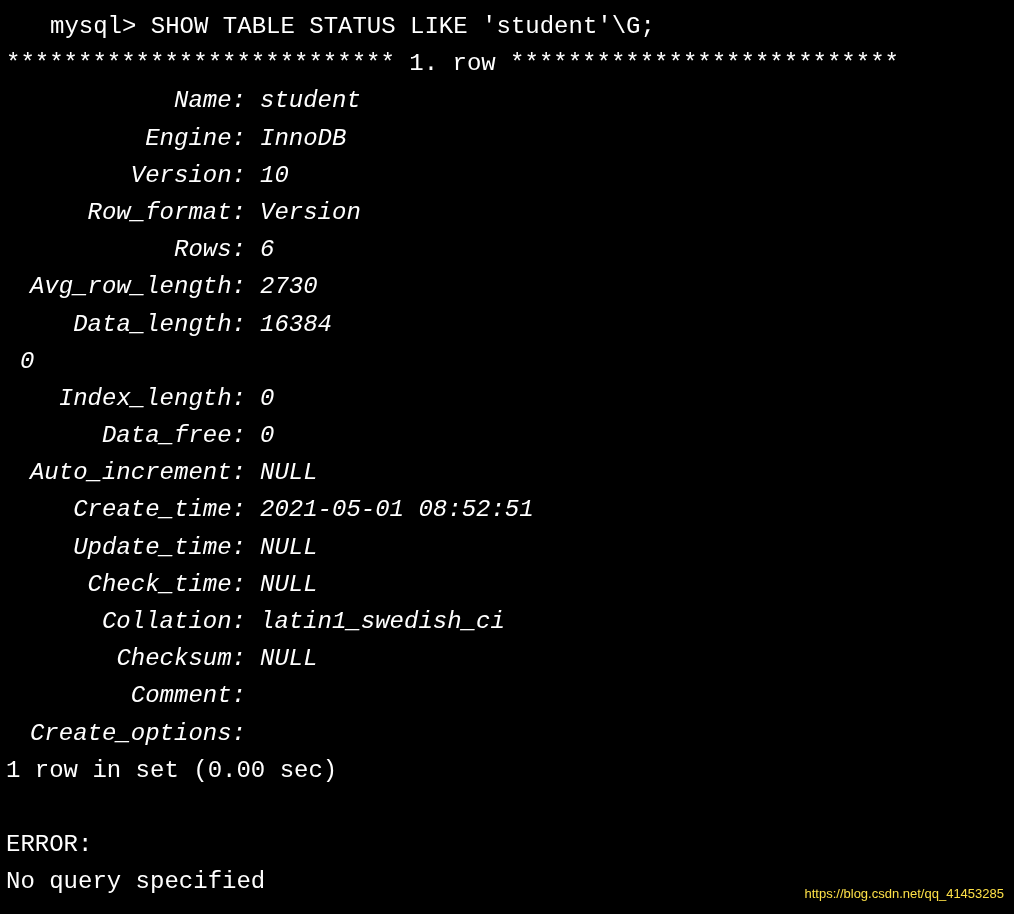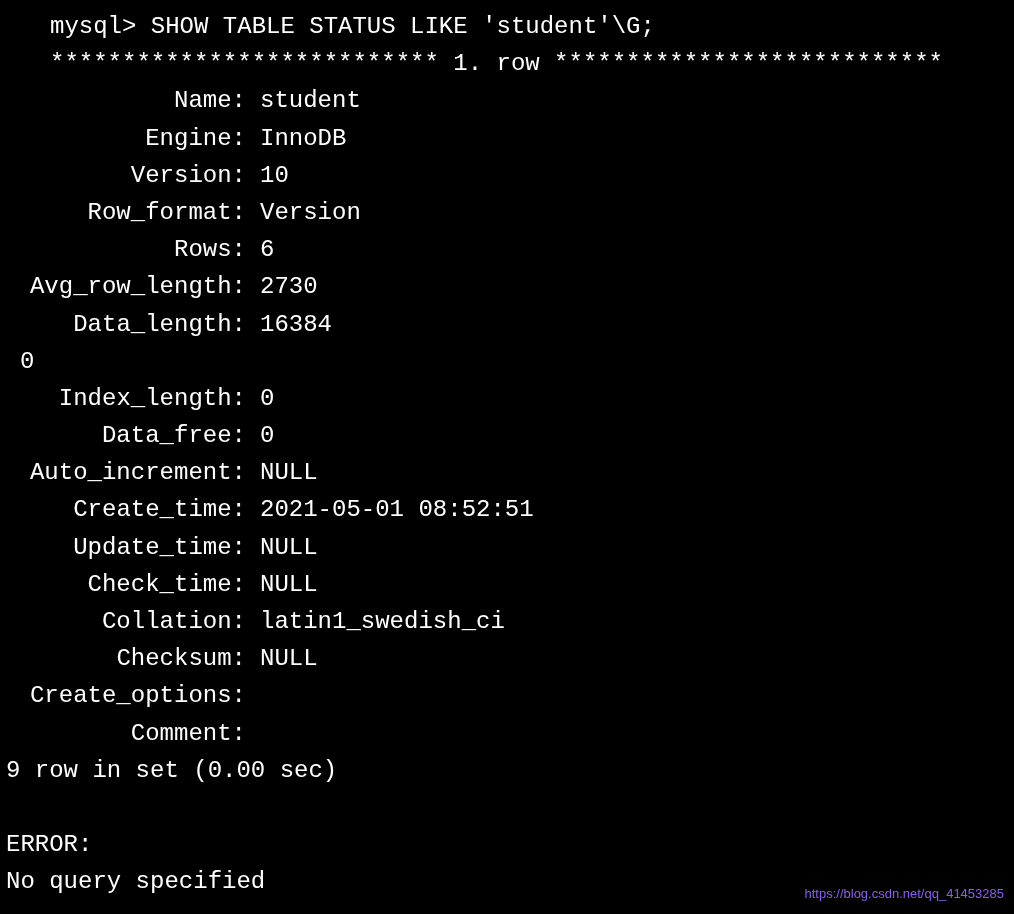--- a/index.html
+++ b/index.html
@@ -18,24 +18,24 @@
       height: 914px;
       position: relative;
       overflow: hidden;
     }
     .prompt-line {
       white-space: pre;
       margin-left: 44px;
     }
     .row-header {
       white-space: pre;
-      margin-left: 44px;
     }
     .field-row {
       display: flex;
+      font-style: italic;
     }
     .field-label {
       width: 240px;
       text-align: right;
       white-space: pre;
     }
     .field-value {
       padding-left: 14px;
       white-space: pre;
       text-align: center;
@@ -47,21 +47,21 @@
       height: 1.55em;
     }
     .error-line {
       white-space: pre;
     }
     .watermark {
       position: absolute;
       bottom: 10px;
       right: 10px;
       font-size: 13px;
-      color: #8b5cf6;
+      color: #fde047;
       font-family: Arial, sans-serif;
     }
   </style>
 </head>
 <body>
 
 <div class="prompt-line">mysql&gt; SHOW TABLE STATUS LIKE 'student'\G;</div>
 <div class="row-header">*************************** 1. row ***************************</div>
 
 <div>
@@ -122,27 +122,27 @@
   </div>
   <div class="field-row">
     <span class="field-label">Collation:</span>
     <span class="field-value">latin1_swedish_ci</span>
   </div>
   <div class="field-row">
     <span class="field-label">Checksum:</span>
     <span class="field-value">NULL</span>
   </div>
   <div class="field-row">
-    <span class="field-label">Create_options:</span>
+    <span class="field-label">Comment:</span>
     <span class="field-value"></span>
   </div>
   <div class="field-row">
-    <span class="field-label">Comment:</span>
+    <span class="field-label">Create_options:</span>
     <span class="field-value"></span>
   </div>
 </div>
 
-<div class="summary-line">9 row in set (0.00 sec)</div>
+<div class="summary-line">1 row in set (0.00 sec)</div>
 <div class="blank-line"></div>
 <div class="error-line">ERROR:</div>
 <div class="error-line">No query specified</div>
 
 <div class="watermark">https://blog.csdn.net/qq_41453285</div>
 
 </body></html>

